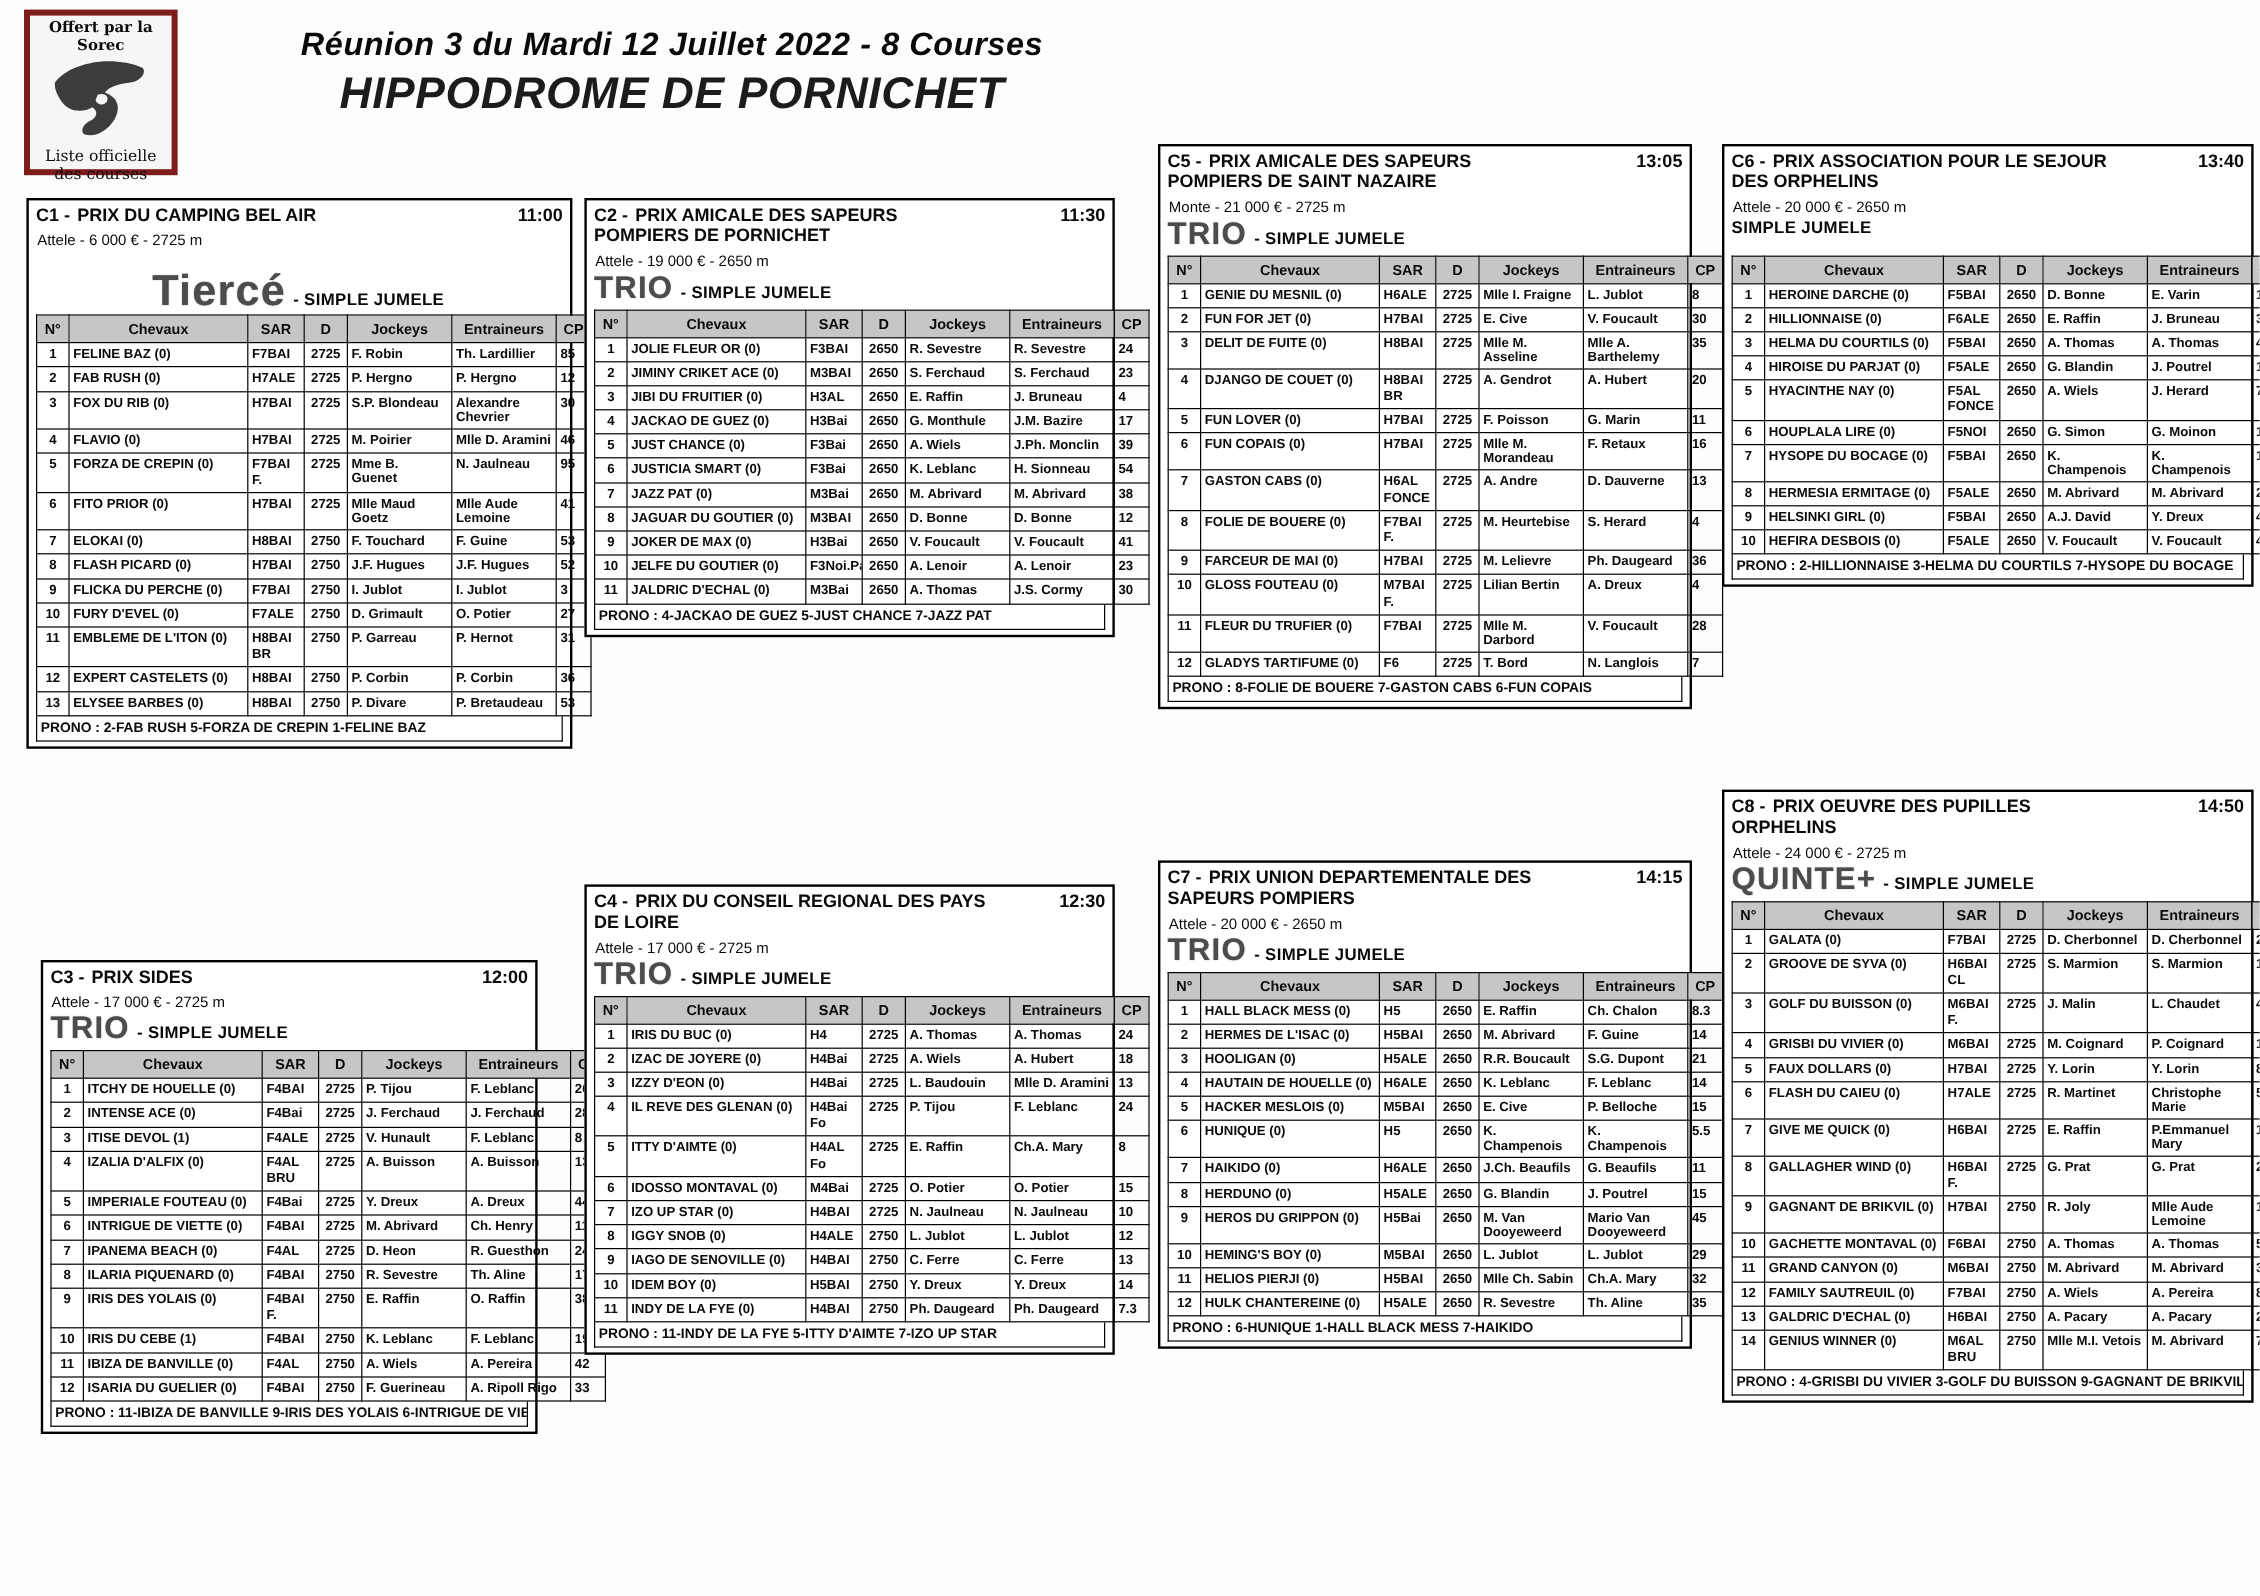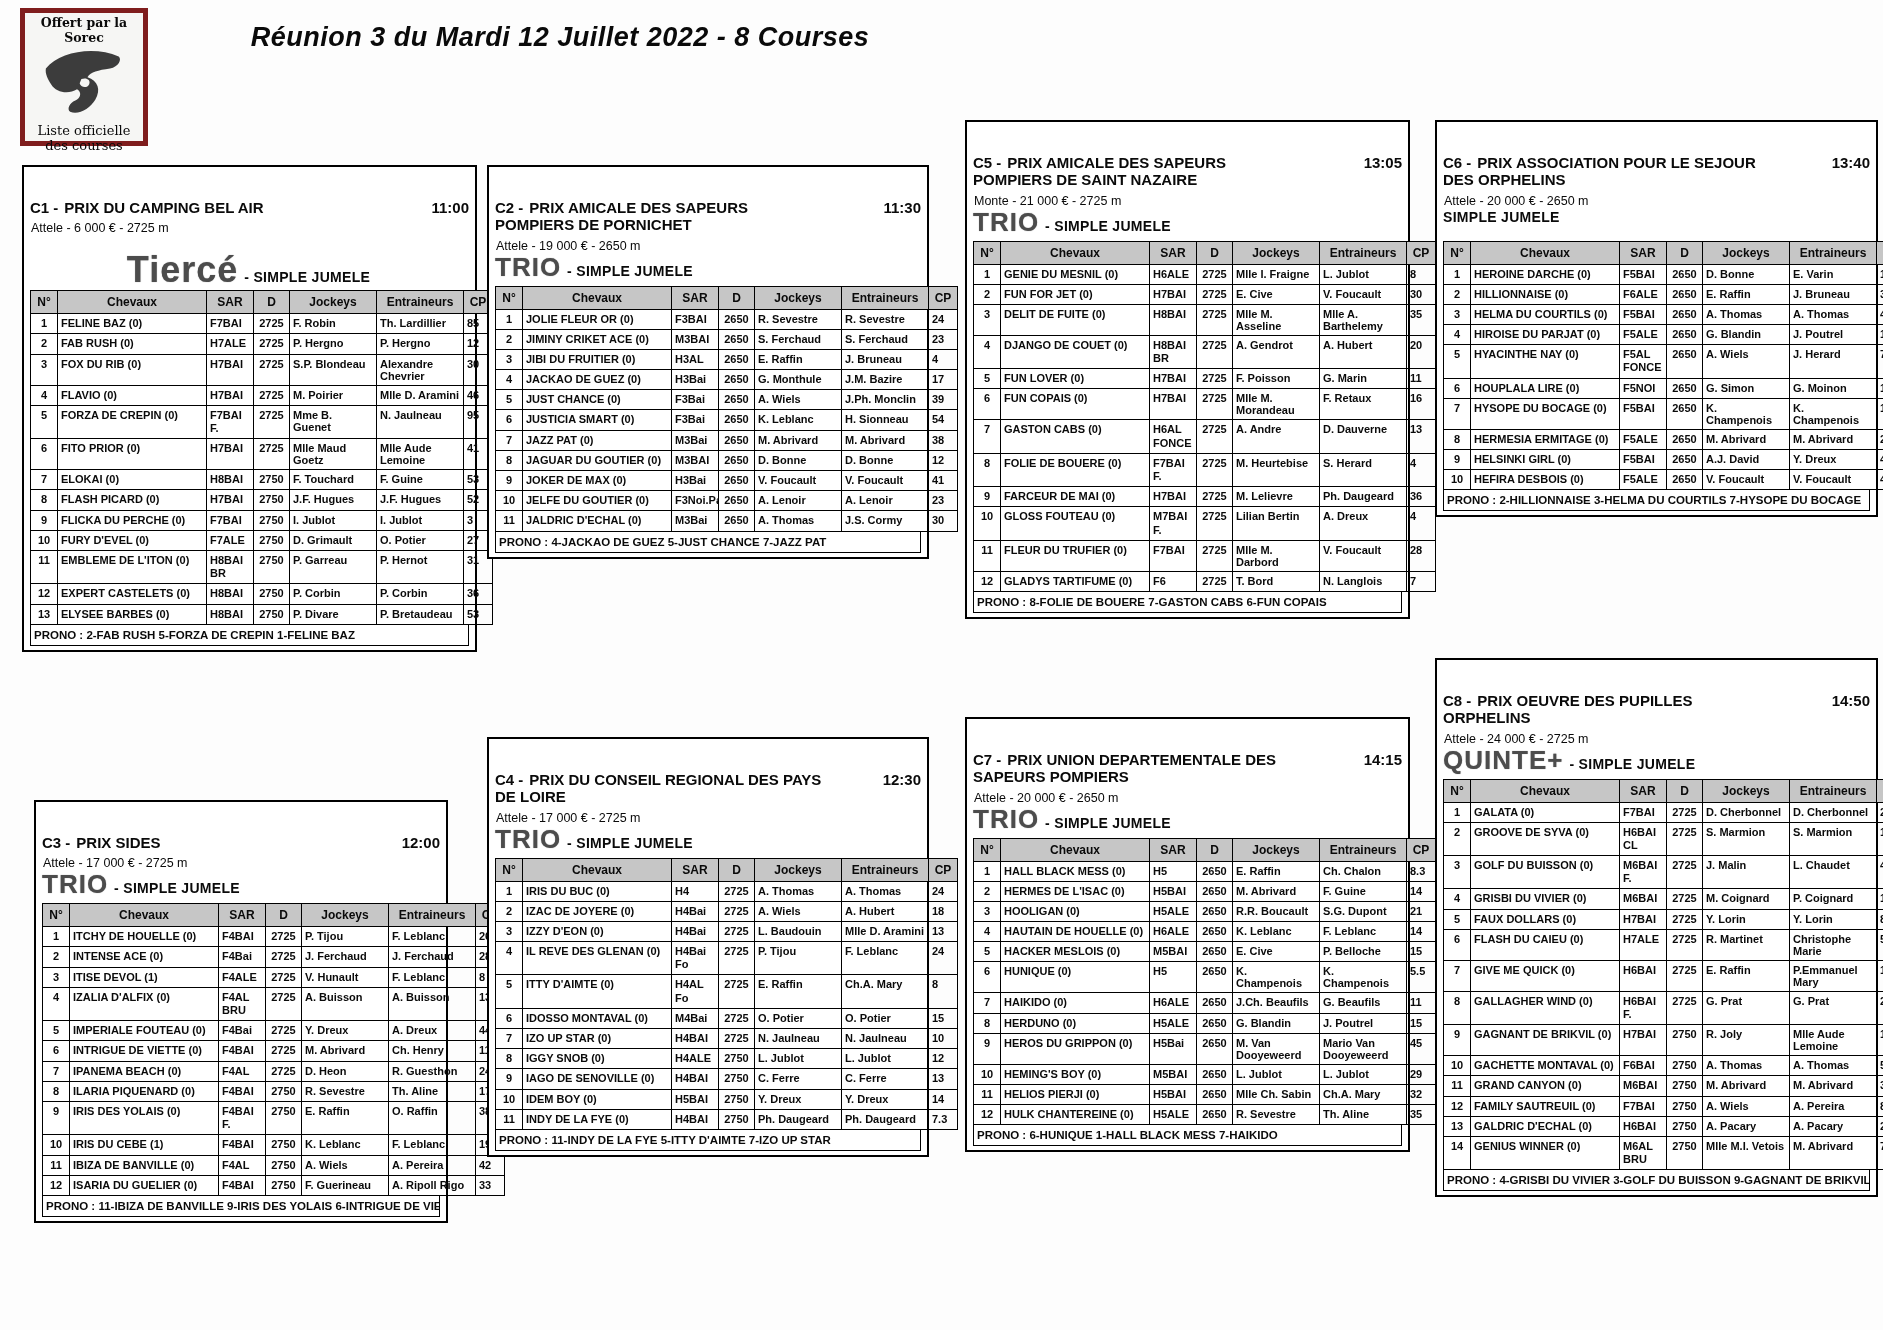--- a/index.html
+++ b/index.html
@@ -10,21 +10,21 @@
             background:#f6f6f4;text-align:center;padding:2px 2px;box-sizing:border-box;}
   .logo-top{font-family:"DejaVu Serif",serif;font-size:12.5px;font-weight:bold;}
   .logo-bottom{font-family:"DejaVu Serif",serif;font-size:13px;line-height:1.15;}
   .logo-art{width:92px;height:78px;margin:1px auto 0 auto;display:block;}
   .main-title{position:absolute;left:170px;top:22px;width:780px;text-align:center;font-style:italic;}
   .main-title .line1{font-size:27px;font-weight:bold;letter-spacing:0.5px;}
   .main-title .line2{font-size:37px;font-weight:bold;letter-spacing:0.5px;margin-top:4px;color:#1c1c1c;}
   
   .race-card{position:absolute;border:2px solid #000;background:#fff;box-sizing:border-box;
              padding:4px 6px 0 6px;}
-  .race-head{display:flex;justify-content:space-between;align-items:flex-start;margin-top:28px;}
+  .race-head{display:flex;justify-content:space-between;align-items:flex-start;}
   .race-name{font-size:15px;font-weight:bold;line-height:1.15;max-width:78%;}
   .race-code{margin-right:6px;}
   .race-time{font-size:15px;font-weight:bold;}
   .race-cond{font-size:12.5px;margin:5px 0 0 1px;}
   .bet-line{display:flex;justify-content:flex-start;align-items:baseline;gap:6px;
             margin:1px 2px 2px 0;min-height:30px;}
   .race-C1 .bet-line{justify-content:center;}
   .bet-big{font-weight:bold;color:#4c4c4c;font-size:26px;letter-spacing:1px;
            text-shadow:0 0 1px #8a8a8a;line-height:1;}
   .race-C1 .bet-big{font-size:36px;margin-top:16px;}
@@ -55,20 +55,21 @@
     <path fill="#f6f6f4" d="M47,38 C53,36 58,39 56,44 C54,49 46,48 45,43 Z"></path>
   </svg>
   <div class="logo-bottom">
     <div>Liste officielle</div>
     <div>des courses</div>
   </div>
 </div>
 
 <div class="main-title">
   <div class="line1">Réunion 3 du Mardi 12 Juillet 2022 - 8 Courses</div>
+  <div class="line2">HIPPODROME DE PORNICHET</div>
 </div>
 
 <div style="left:22px;  top:165px; width:455px;" class="race-card race-C1">
     <div class="race-head">
       <div class="race-name"><span class="race-code">C1 -</span><span>PRIX DU CAMPING BEL AIR</span></div>
       <div class="race-time">11:00</div>
     </div>
     <div class="race-cond">Attele - 6 000 € - 2725 m</div>
     <div class="bet-line">
       <span class="bet-big">Tiercé</span>

